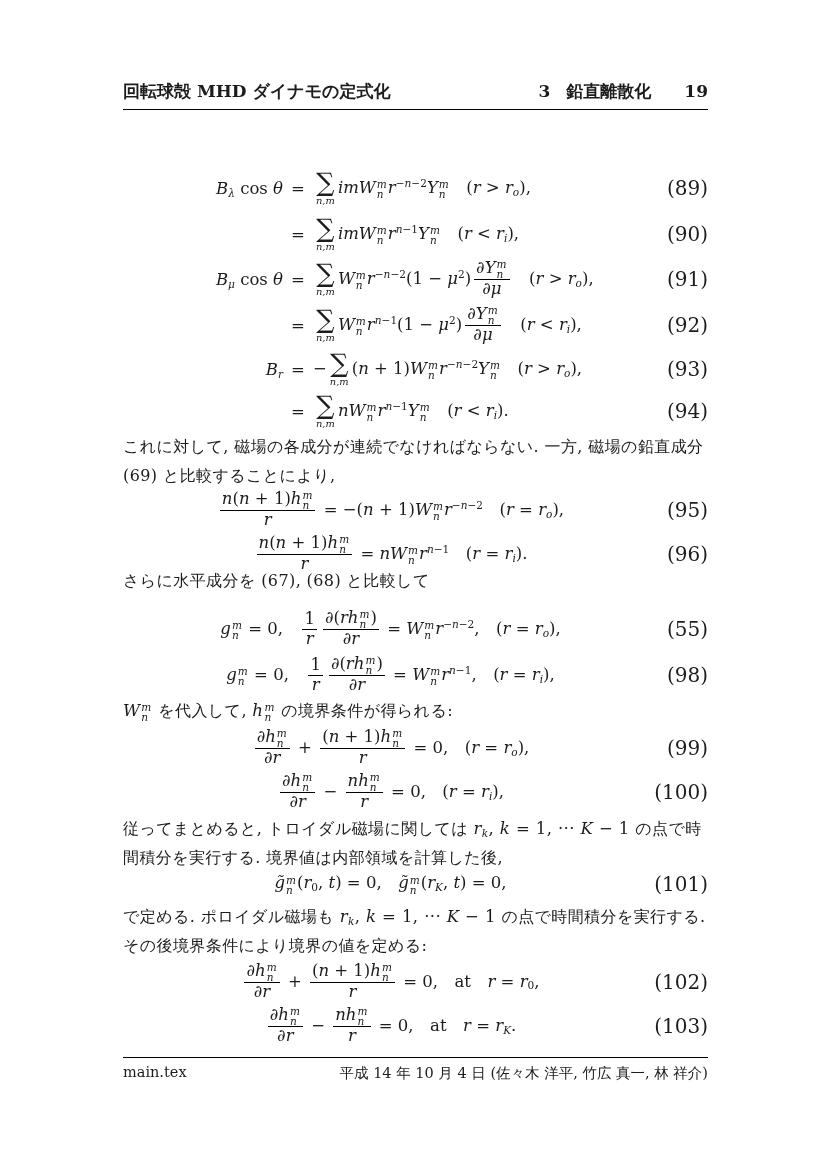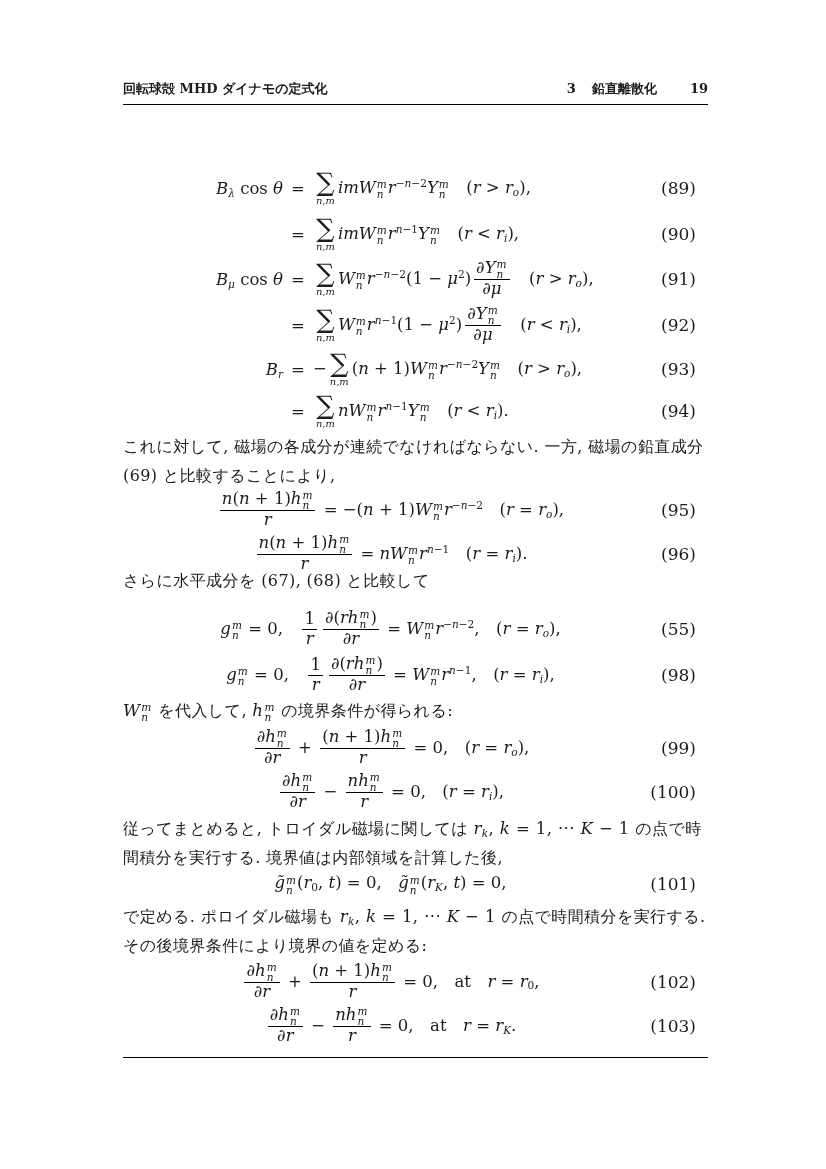--- a/index.html
+++ b/index.html
@@ -5,21 +5,21 @@
   html,body{margin:0;padding:0;background:#ffffff;}
   .page{
     position:relative;width:826px;height:1169px;background:#ffffff;
     font-family:"DejaVu Serif","Liberation Serif",serif;color:#1c1c1c;
     overflow:hidden;
   }
   .abs{position:absolute;left:123px;width:585px;}
   
   .header{
     top:80px;display:flex;justify-content:space-between;align-items:baseline;
-    font-weight:bold;font-size:13px;padding-bottom:6px;border-bottom:1.5px solid #000;
+    font-weight:bold;font-size:17px;padding-bottom:6px;border-bottom:1.5px solid #000;
   }
   .header .hright{display:flex;align-items:baseline;}
   .header .sec-no{margin-right:16px;}
   .header .page-no{margin-left:33px;}
   
   .jp{font-size:16px;line-height:29px;letter-spacing:0.4px;}
   
   .math, .math i{font-family:"DejaVu Serif","Liberation Serif",serif;}
   .math{font-size:16.5px;font-style:normal;}
   .math i{font-style:italic;}
@@ -30,22 +30,22 @@
   .stk span{display:block;}
   .sum{display:inline-block;text-align:center;vertical-align:middle;margin:0 3px;line-height:1;}
   .sum .sg{display:block;font-size:1.55em;line-height:1;font-style:normal;}
   .sum .sl{display:block;font-size:0.6em;font-style:italic;line-height:1;margin-top:1px;}
   .frac{display:inline-block;vertical-align:middle;text-align:center;margin:0 3px;line-height:1.15;}
   .frac .num,.frac .den{display:block;padding:0 2px;}
   .frac .den{border-top:1px solid #000;}
   
   .eqrow{display:flex;align-items:center;}
   .eqrow .eq-body{flex:1;text-align:center;padding-right:50px;}
-  .eqrow .eq-num{position:absolute;right:12px;top:50%;transform:translateY(-50%);
-                 font-style:normal;font-size:17px;}
+  .eqrow .eq-num{position:absolute;right:0;top:50%;transform:translateY(-50%);
+                 font-style:normal;font-size:20px;}
   .eqnarray{display:grid;grid-template-columns:160px 30px 1fr;align-items:center;}
   .eqnarray .eq-lhs{text-align:right;}
   .eqnarray .eq-rel{text-align:center;}
   .eqnarray .eq-rhs{text-align:left;padding-right:52px;}
   
   .footer-rule{top:1057px;border-top:1px solid #000;height:0;}
   .footer{top:1064px;display:flex;justify-content:space-between;font-size:14.5px;}
 </style>
 </head>
 <body>
@@ -144,14 +144,18 @@
   <div class="abs eqrow math" style="top:960px;height:44px">
     <span class="eq-body"><span class="frac"><span class="num">∂<i>h</i><span class="stk"><span>m</span><span>n</span></span></span><span class="den">∂<i>r</i></span></span> + <span class="frac"><span class="num">(<i>n</i> + 1)<i>h</i><span class="stk"><span>m</span><span>n</span></span></span><span class="den"><i>r</i></span></span> = 0, at <i>r</i> = <i>r</i><sub>0</sub>,</span>
     <span class="eq-num">(102)</span>
   </div>
   <div class="abs eqrow math" style="top:1004px;height:44px">
     <span class="eq-body"><span class="frac"><span class="num">∂<i>h</i><span class="stk"><span>m</span><span>n</span></span></span><span class="den">∂<i>r</i></span></span> − <span class="frac"><span class="num"><i>nh</i><span class="stk"><span>m</span><span>n</span></span></span><span class="den"><i>r</i></span></span> = 0, at <i>r</i> = <i>r<sub>K</sub></i>.</span>
     <span class="eq-num">(103)</span>
   </div>
 
   <div class="abs footer-rule"></div>
+  <div class="abs footer">
+    <span>main.tex</span>
+    <span>平成 14 年 10 月 4 日 (佐々木 洋平, 竹広 真一, 林 祥介)</span>
+  </div>
 
 </div>
 
 </body></html>

